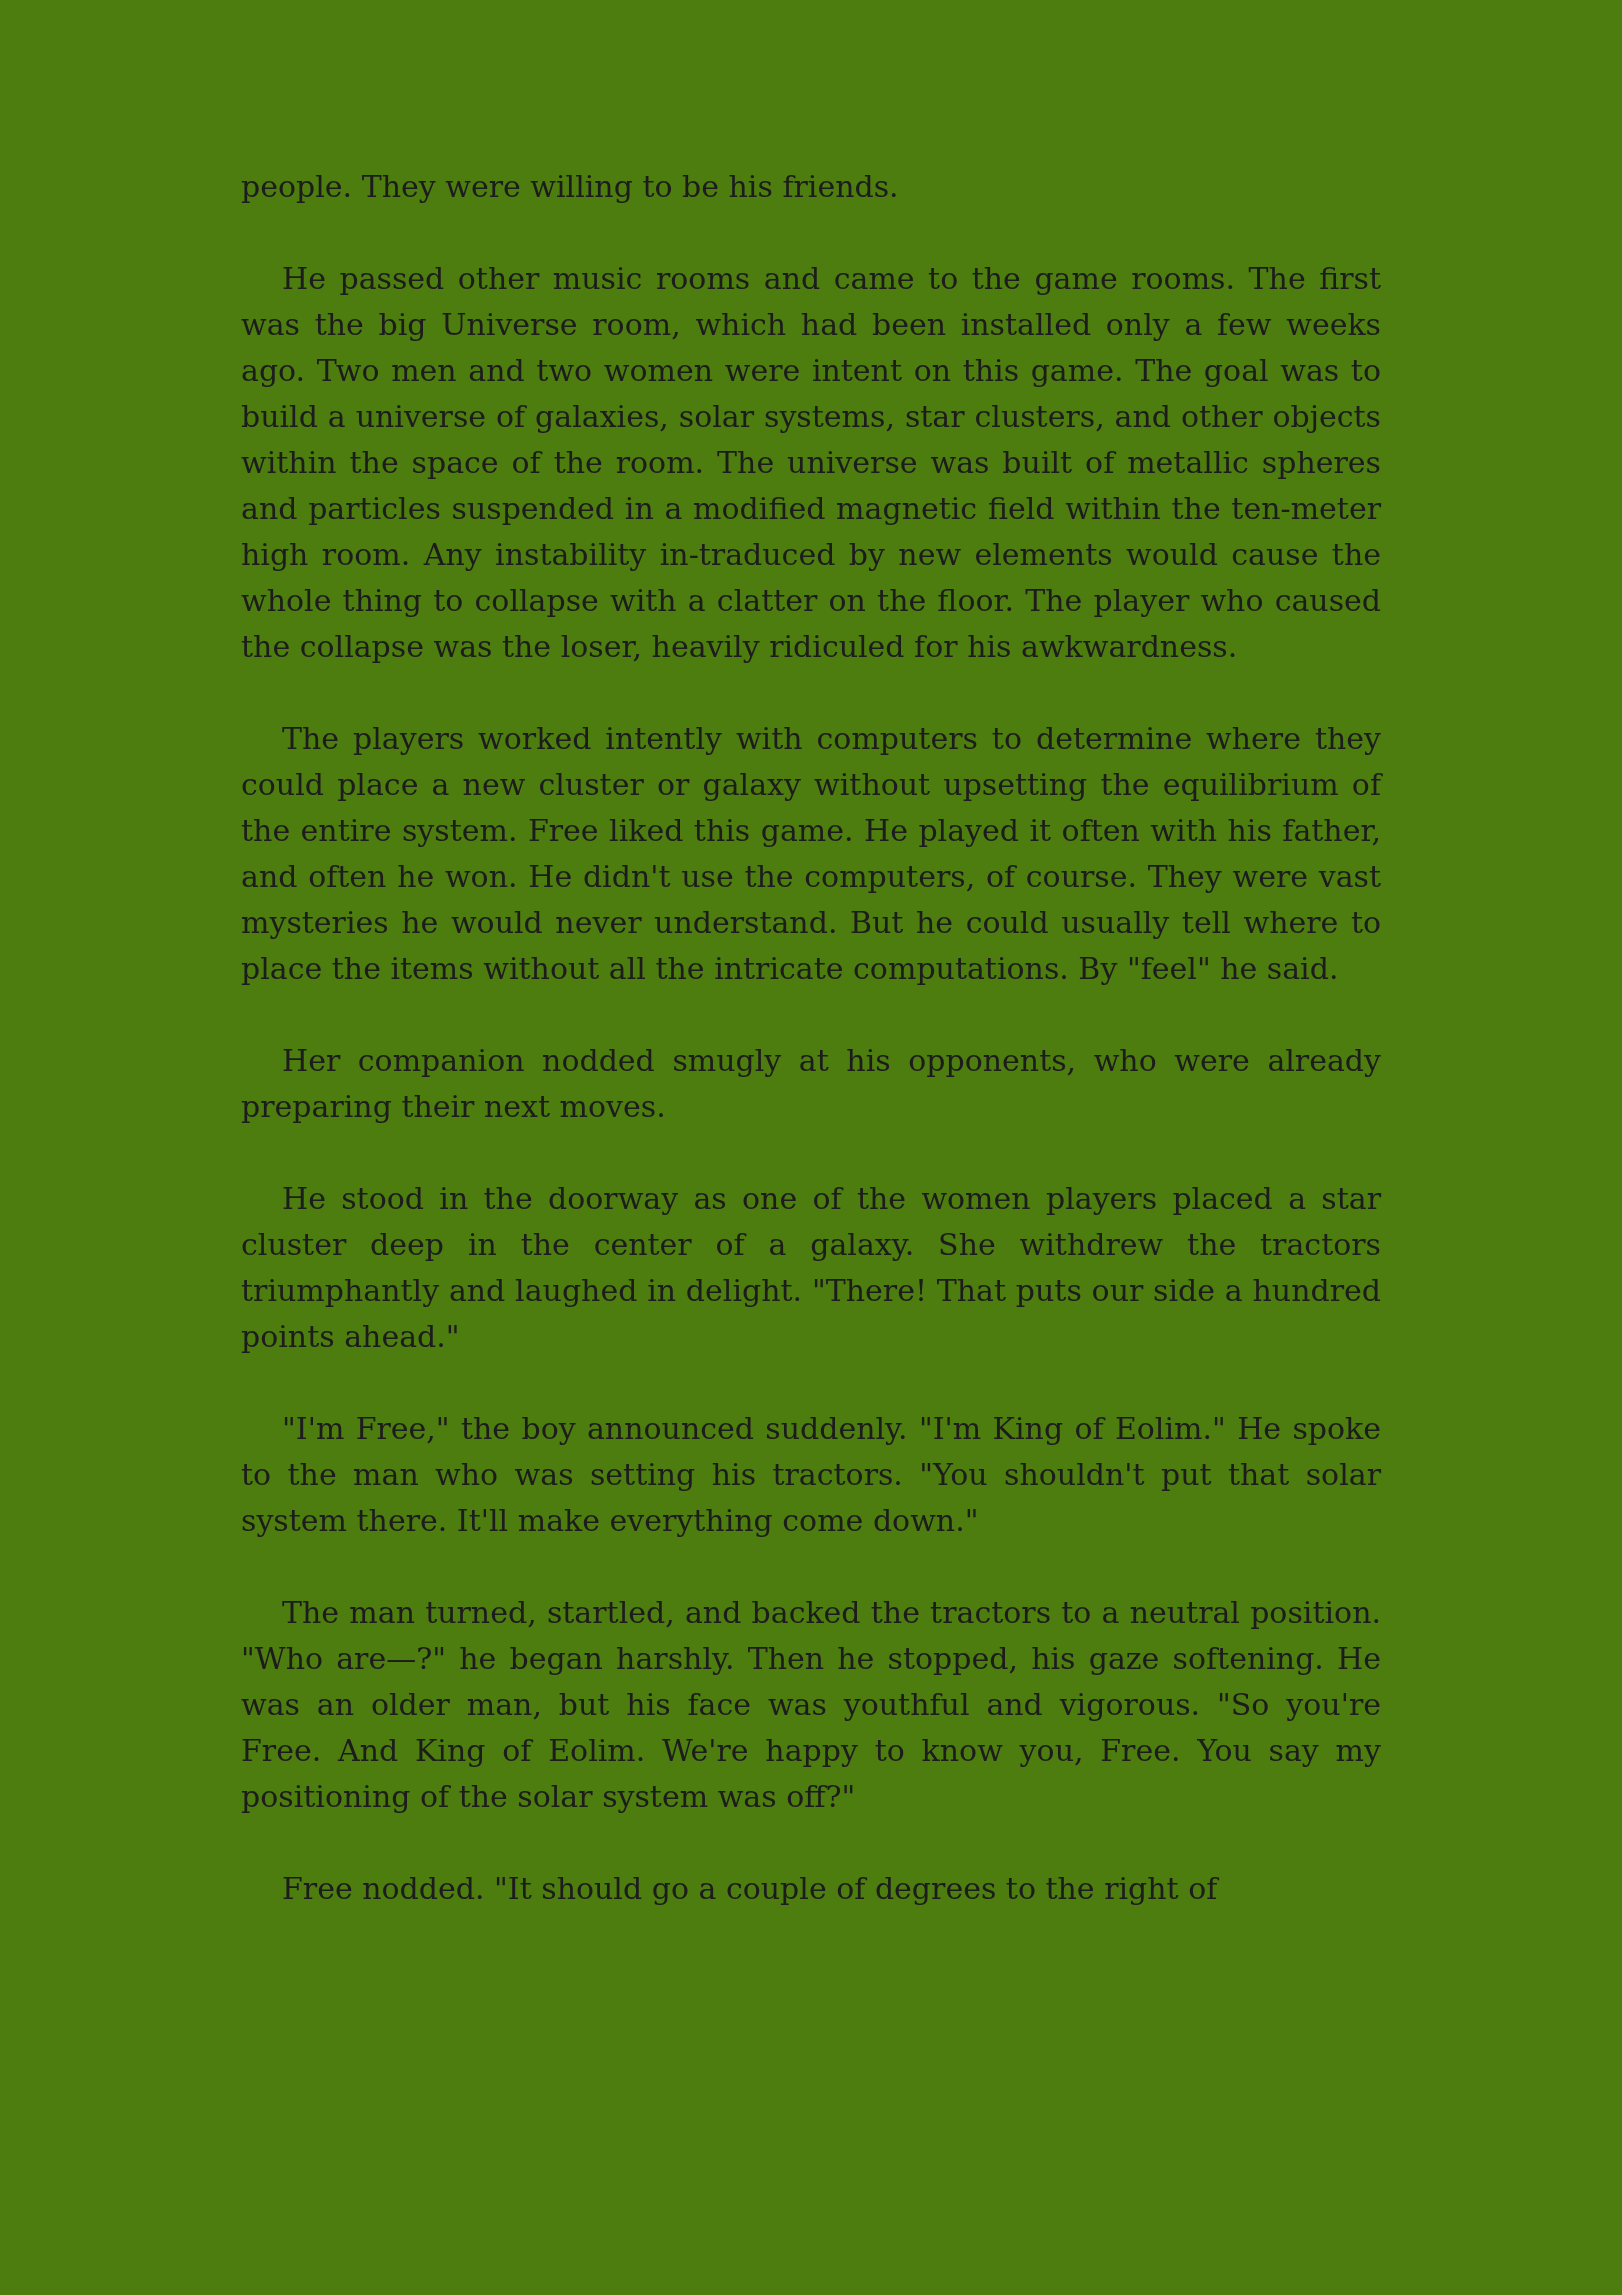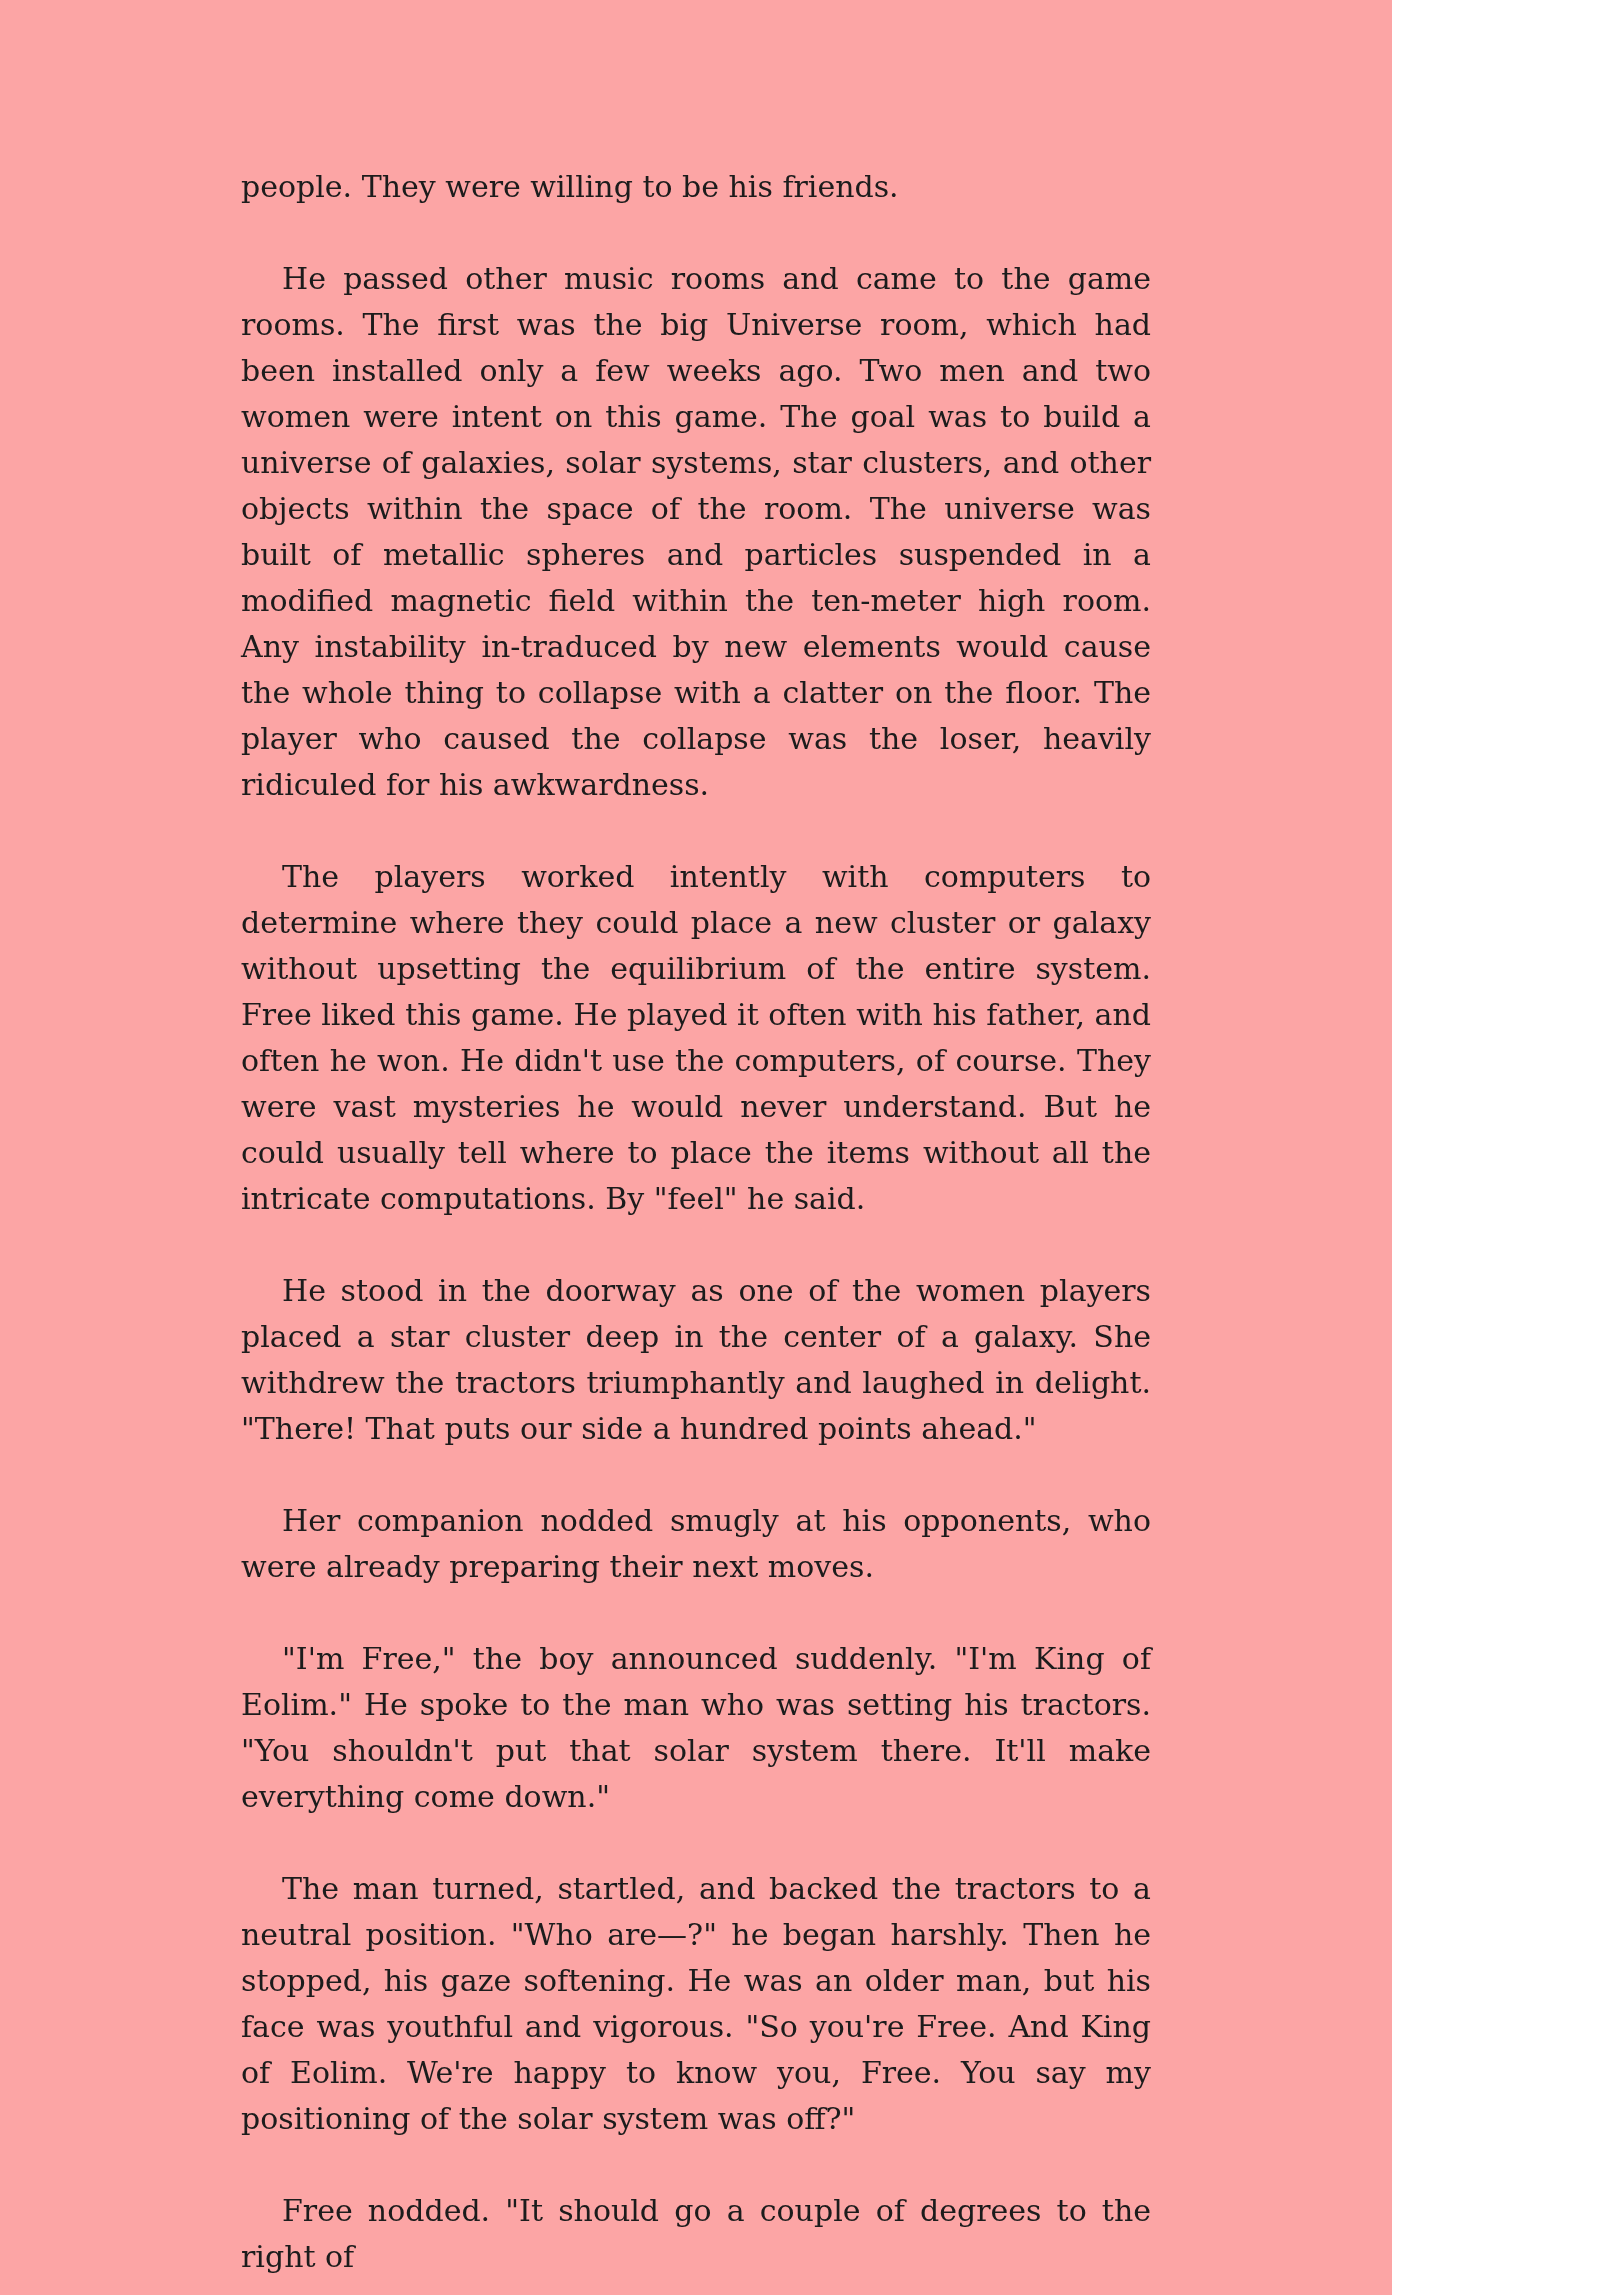--- a/index.html
+++ b/index.html
@@ -9,25 +9,25 @@
   }
   body {
     width: 1622px;
     height: 2295px;
     font-family: "DejaVu Serif", "Liberation Serif", serif;
     color: #1c1c1c;
     position: relative;
   }
   .page {
     box-sizing: border-box;
-    width: 1392px;
+    width: 1622px;
     height: 2295px;
     padding: 164px 241px 0 241px;
     overflow: hidden;
-    background: #fca5a5;
+    background: #4d7c0f;
   }
   .text-block {
     width: 100%;
   }
   .text-block p {
     margin: 0 0 46px 0;
     font-size: 30px;
     line-height: 46px;
     text-align: justify;
     text-justify: inter-word;
@@ -38,20 +38,20 @@
   }
 </style>
 </head>
 <body>
 
 <div class="page">
   <div class="text-block">
     <p class="continuation">people. They were willing to be his friends.</p>
     <p>He passed other music rooms and came to the game rooms. The first was the big Universe room, which had been installed only a few weeks ago. Two men and two women were intent on this game. The goal was to build a universe of galaxies, solar systems, star clusters, and other objects within the space of the room. The universe was built of metallic spheres and particles suspended in a modified magnetic field within the ten-meter high room. Any instability in-traduced by new elements would cause the whole thing to collapse with a clatter on the floor. The player who caused the collapse was the loser, heavily ridiculed for his awkwardness.</p>
     <p>The players worked intently with computers to determine where they could place a new cluster or galaxy without upsetting the equilibrium of the entire system. Free liked this game. He played it often with his father, and often he won. He didn't use the computers, of course. They were vast mysteries he would never understand. But he could usually tell where to place the items without all the intricate computations. By "feel" he said.</p>
+    <p>Her companion nodded smugly at his opponents, who were already preparing their next moves.</p>
     <p>He stood in the doorway as one of the women players placed a star cluster deep in the center of a galaxy. She withdrew the tractors triumphantly and laughed in delight. "There! That puts our side a hundred points ahead."</p>
-    <p>Her companion nodded smugly at his opponents, who were already preparing their next moves.</p>
     <p>"I'm Free," the boy announced suddenly. "I'm King of Eolim." He spoke to the man who was setting his tractors. "You shouldn't put that solar system there. It'll make everything come down."</p>
     <p>The man turned, startled, and backed the tractors to a neutral position. "Who are—?" he began harshly. Then he stopped, his gaze softening. He was an older man, but his face was youthful and vigorous. "So you're Free. And King of Eolim. We're happy to know you, Free. You say my positioning of the solar system was off?"</p>
     <p>Free nodded. "It should go a couple of degrees to the right of</p>
   </div>
 </div>
 
 
 </body></html>

